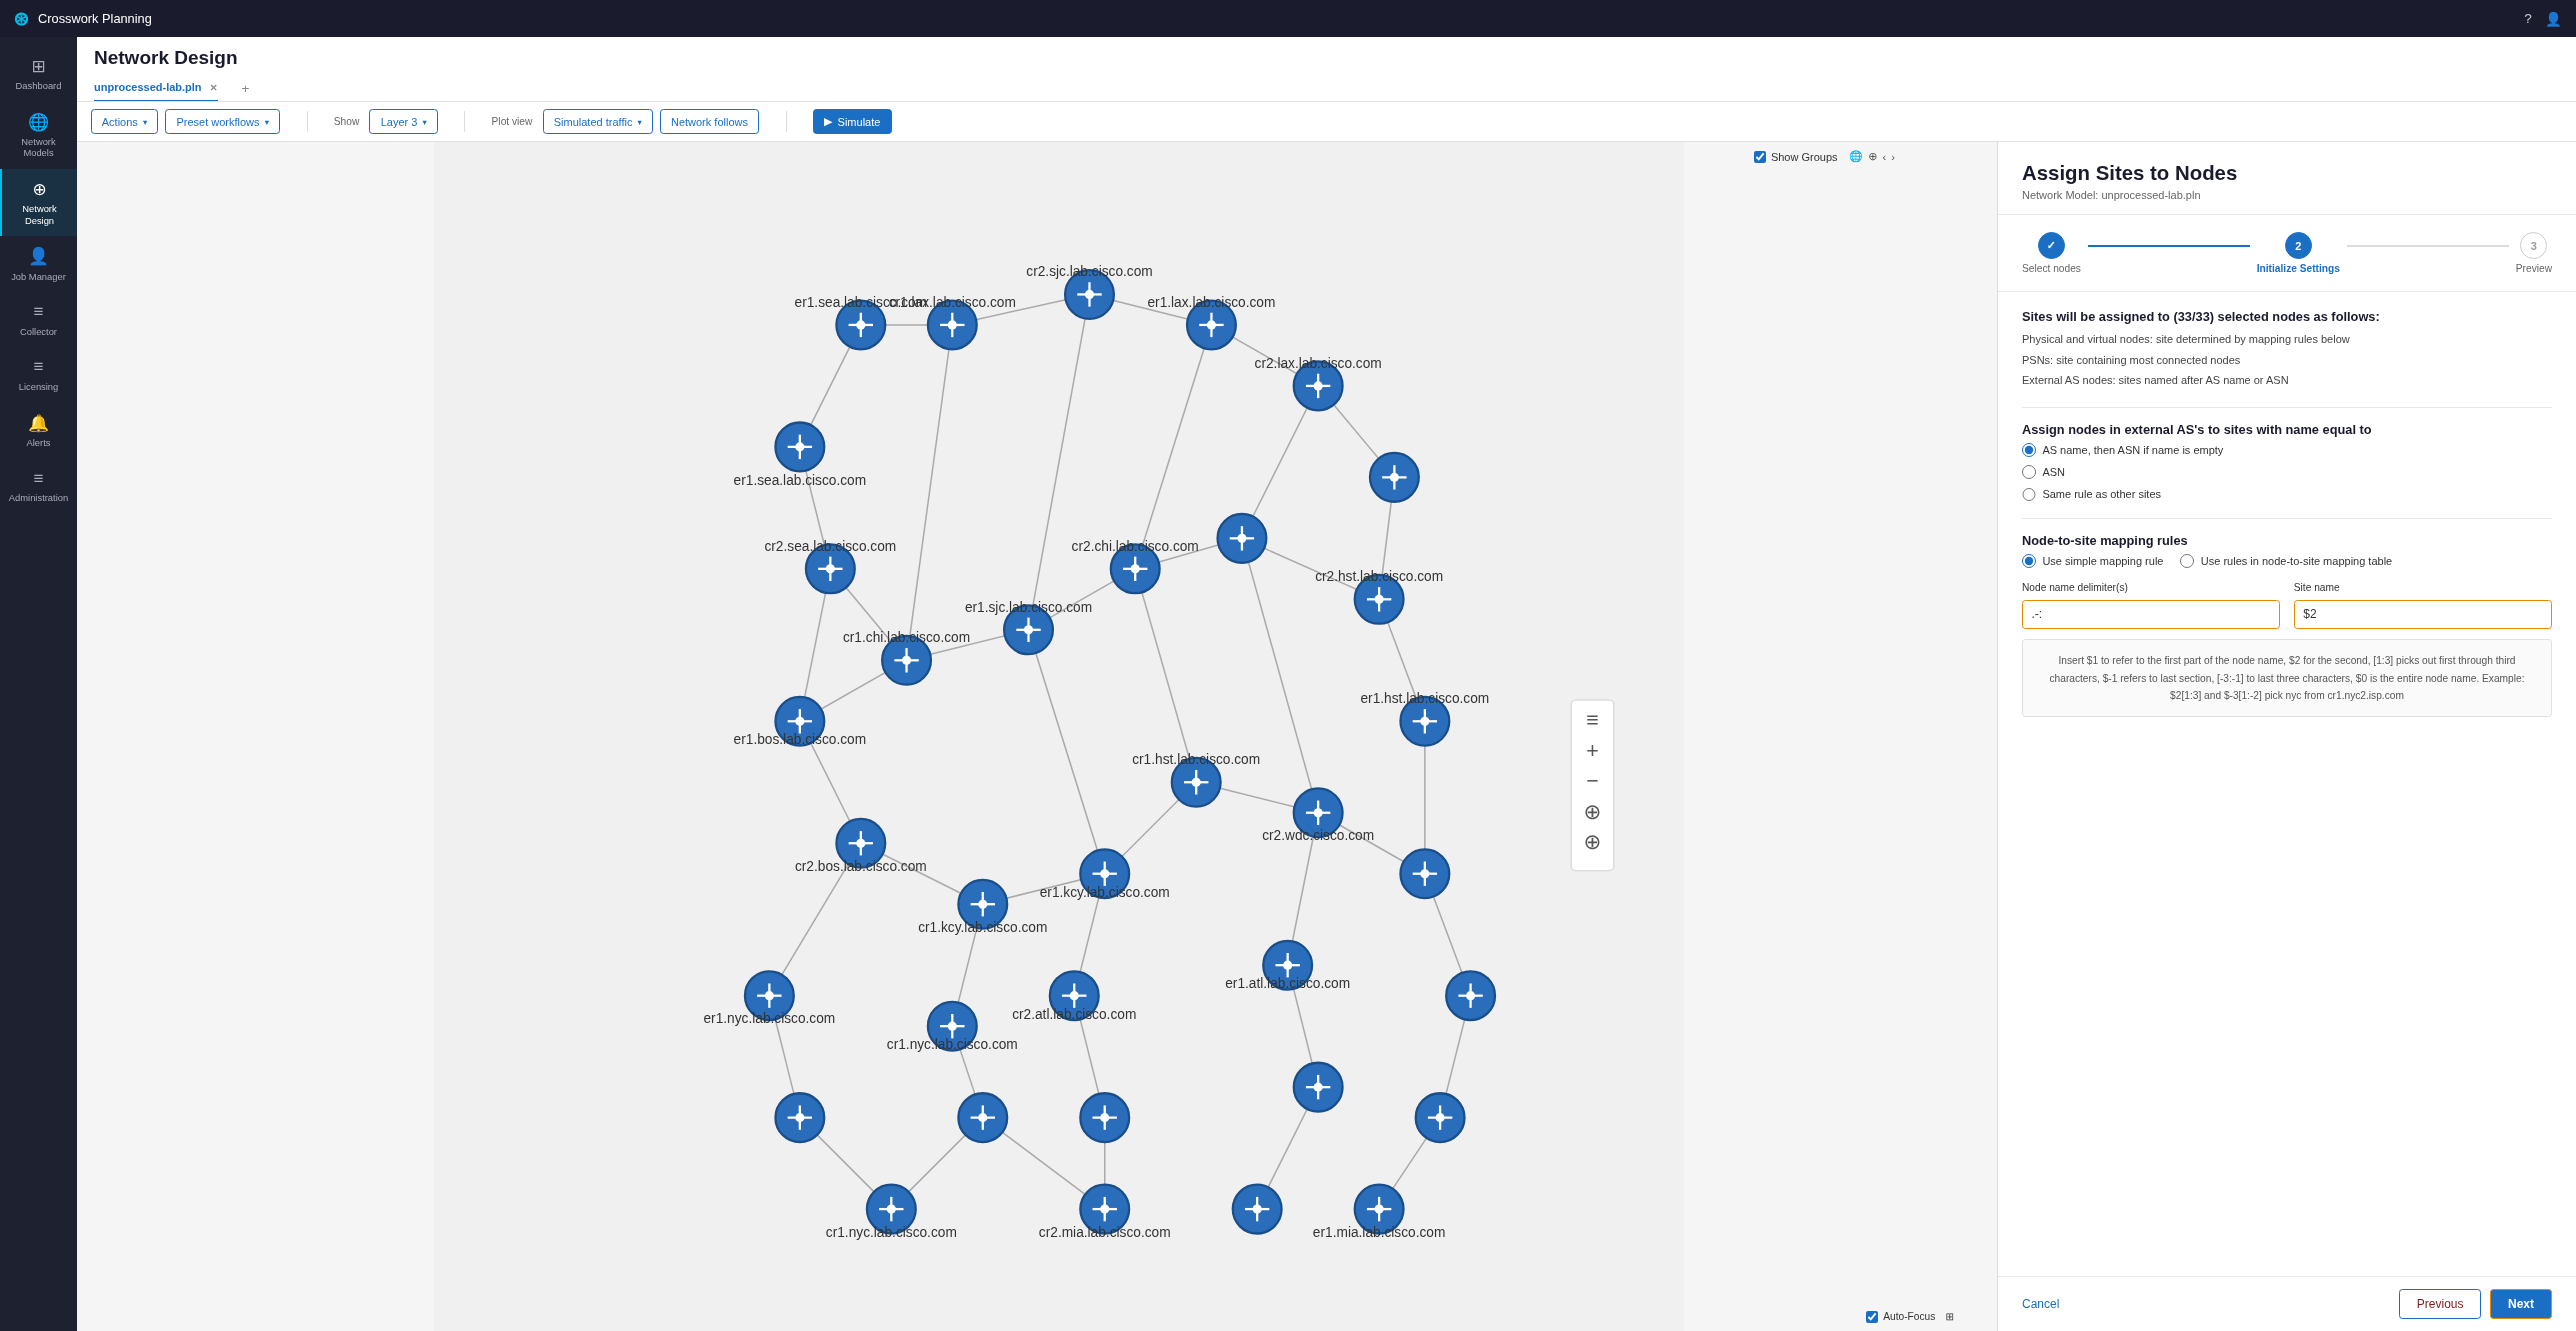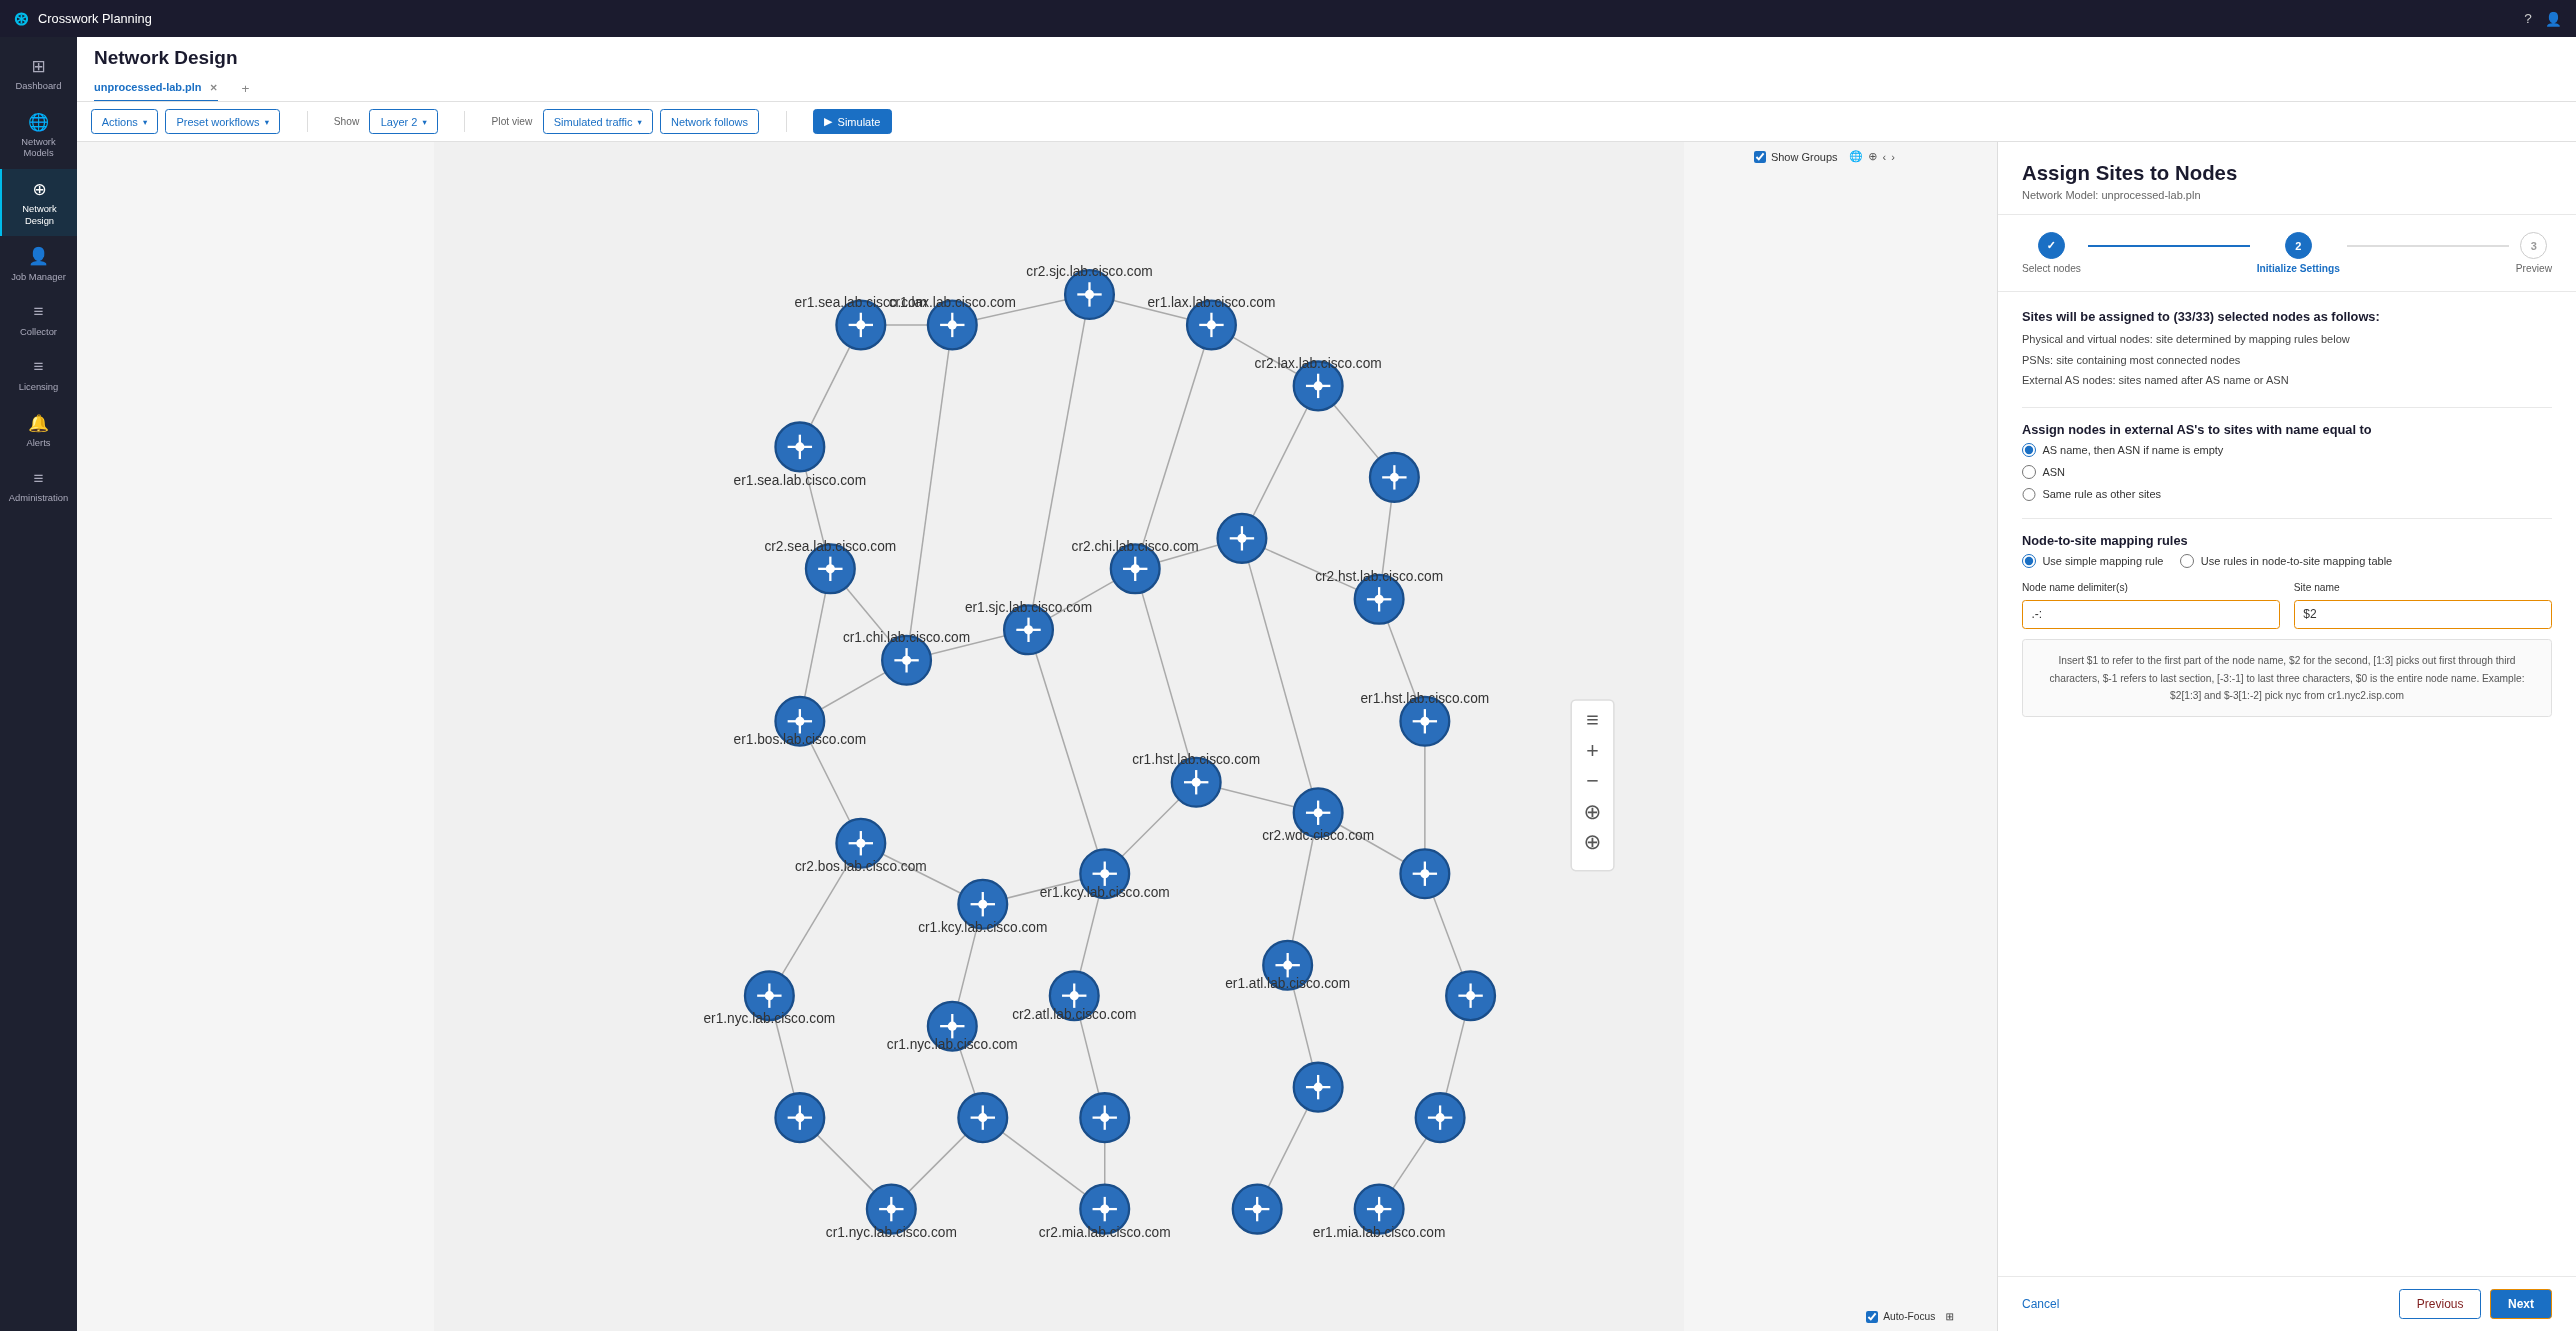--- a/index.html
+++ b/index.html
@@ -359,21 +359,21 @@
         </button>
         <button class="btn-dropdown">
           <span>Preset workflows</span>
           <span class="chevron">▾</span>
         </button>
       </div>
       <div class="toolbar-divider"></div>
       <div class="toolbar-group">
         <span class="toolbar-label">Show</span>
         <button class="btn-dropdown">
-          <span>Layer 2</span>
+          <span>Layer 3</span>
           <span class="chevron">▾</span>
         </button>
       </div>
       <div class="toolbar-divider"></div>
       <div class="toolbar-group">
         <span class="toolbar-label">Plot view</span>
         <button class="btn-dropdown">
           <span>Simulated traffic</span>
           <span class="chevron">▾</span>
         </button>

